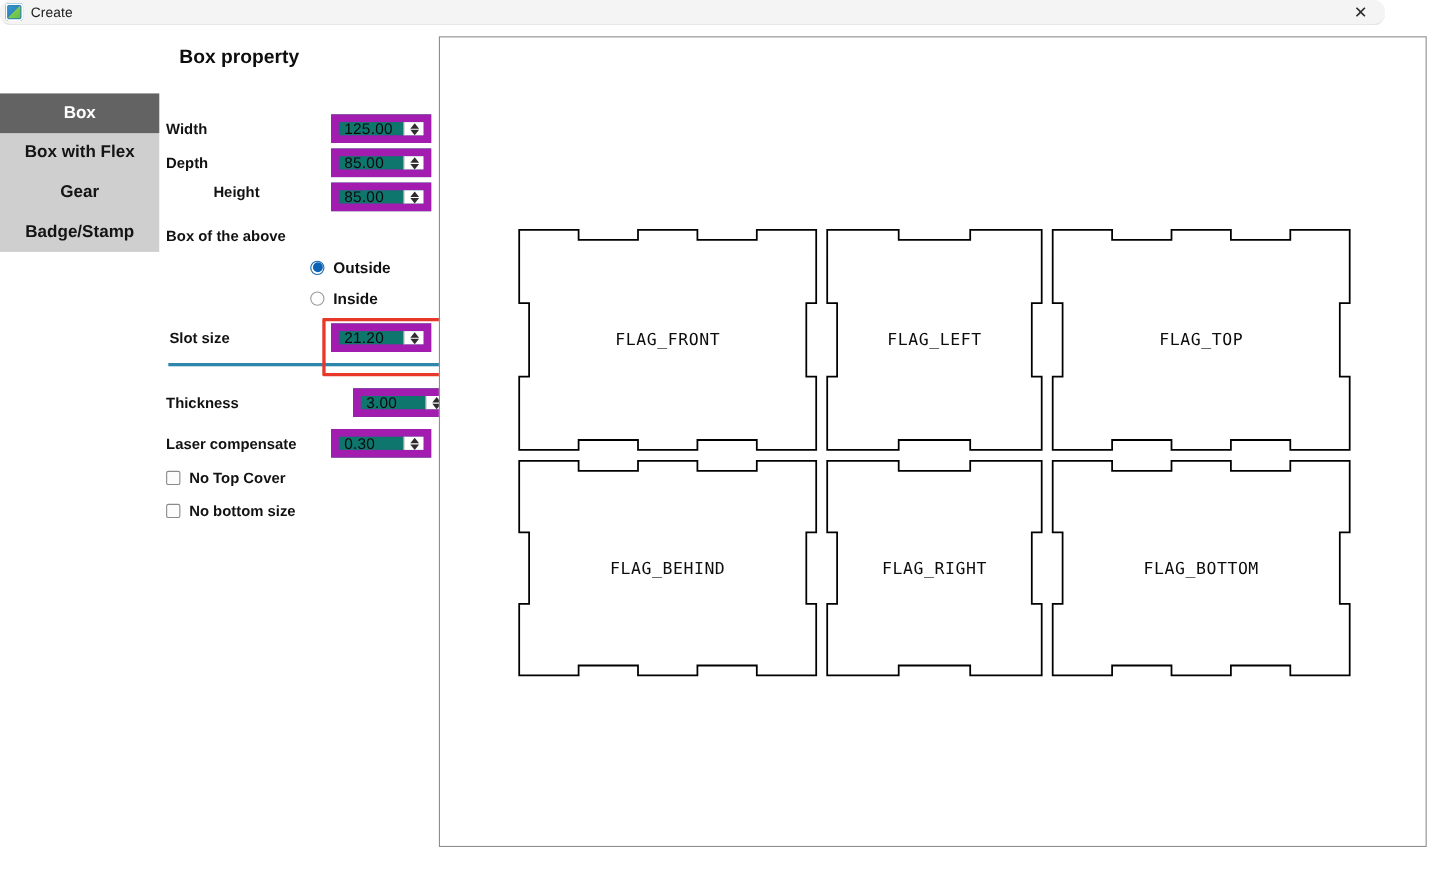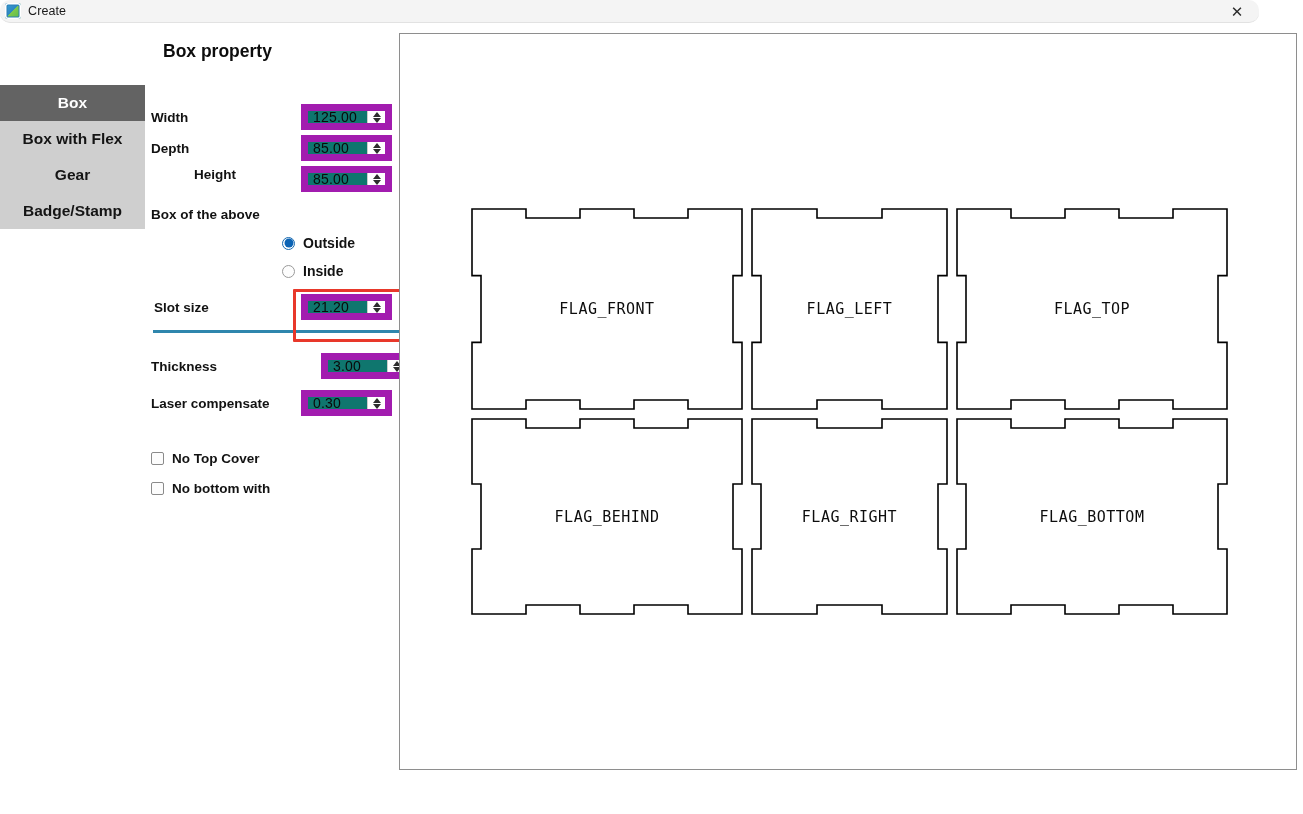--- a/index.html
+++ b/index.html
@@ -179,21 +179,20 @@
     background: #ffffff;
     box-sizing: border-box;
     cursor: pointer;
   }
 
   
   .check-row {
     position: absolute;
     display: flex; align-items: center;
     cursor: pointer;
-    margin-top: 24px;
   }
   .check-top    { left: 6px; top: 394px; }
   .check-bottom { left: 6px; top: 424px; }
   .checkbox {
     width: 13px; height: 13px;
     box-sizing: border-box;
     border: 1px solid #8a8a8a;
     border-radius: 2px;
     background: #fcfcfc;
     margin-right: 8px;
@@ -381,21 +380,21 @@
           </span>
       </div>
     </div>
 
     <div class="check-row check-top">
       <span class="checkbox"></span>
       <span class="check-label">No Top Cover</span>
     </div>
     <div class="check-row check-bottom">
       <span class="checkbox"></span>
-      <span class="check-label">No bottom with</span>
+      <span class="check-label">No bottom size</span>
     </div>
 
     <div class="hl hl-dims"></div>
     <div class="hl hl-slot"></div>
   </div>
 
   <div class="ok-btn">Ok</div>
 
   <div class="canvas">
     <svg id="panel-svg" width="896" height="735" viewBox="0 0 896 735">

